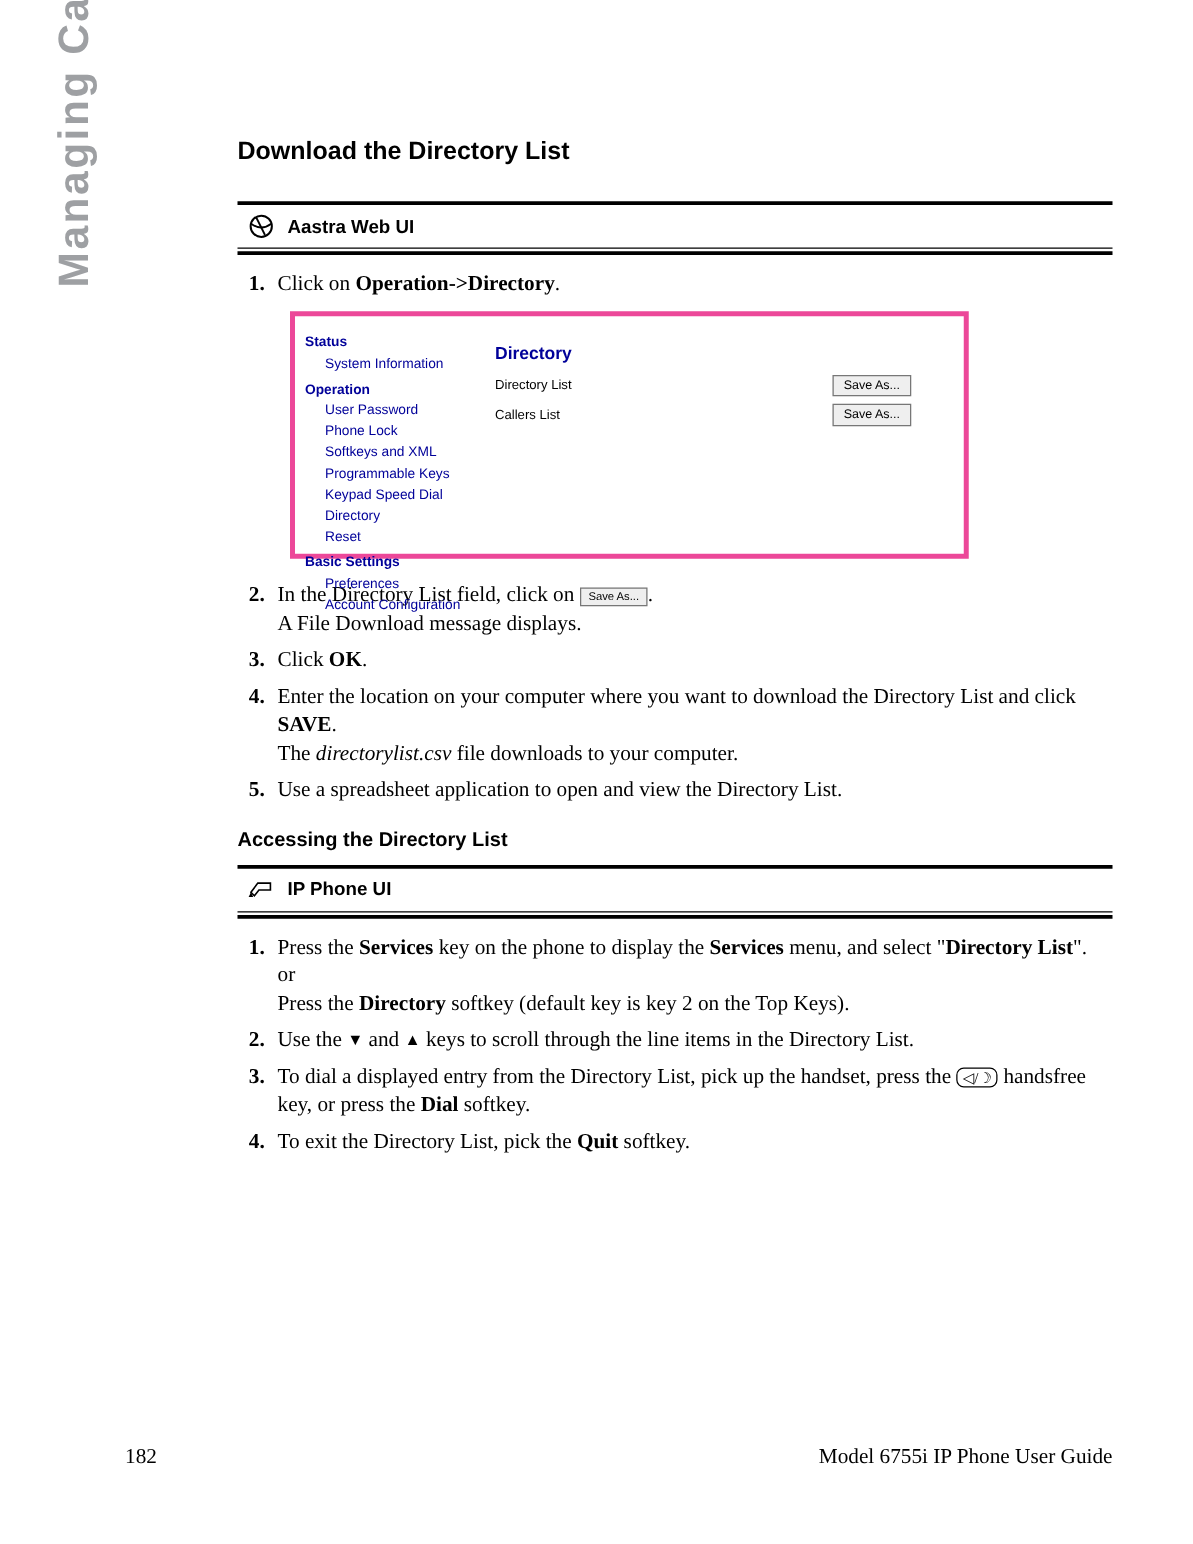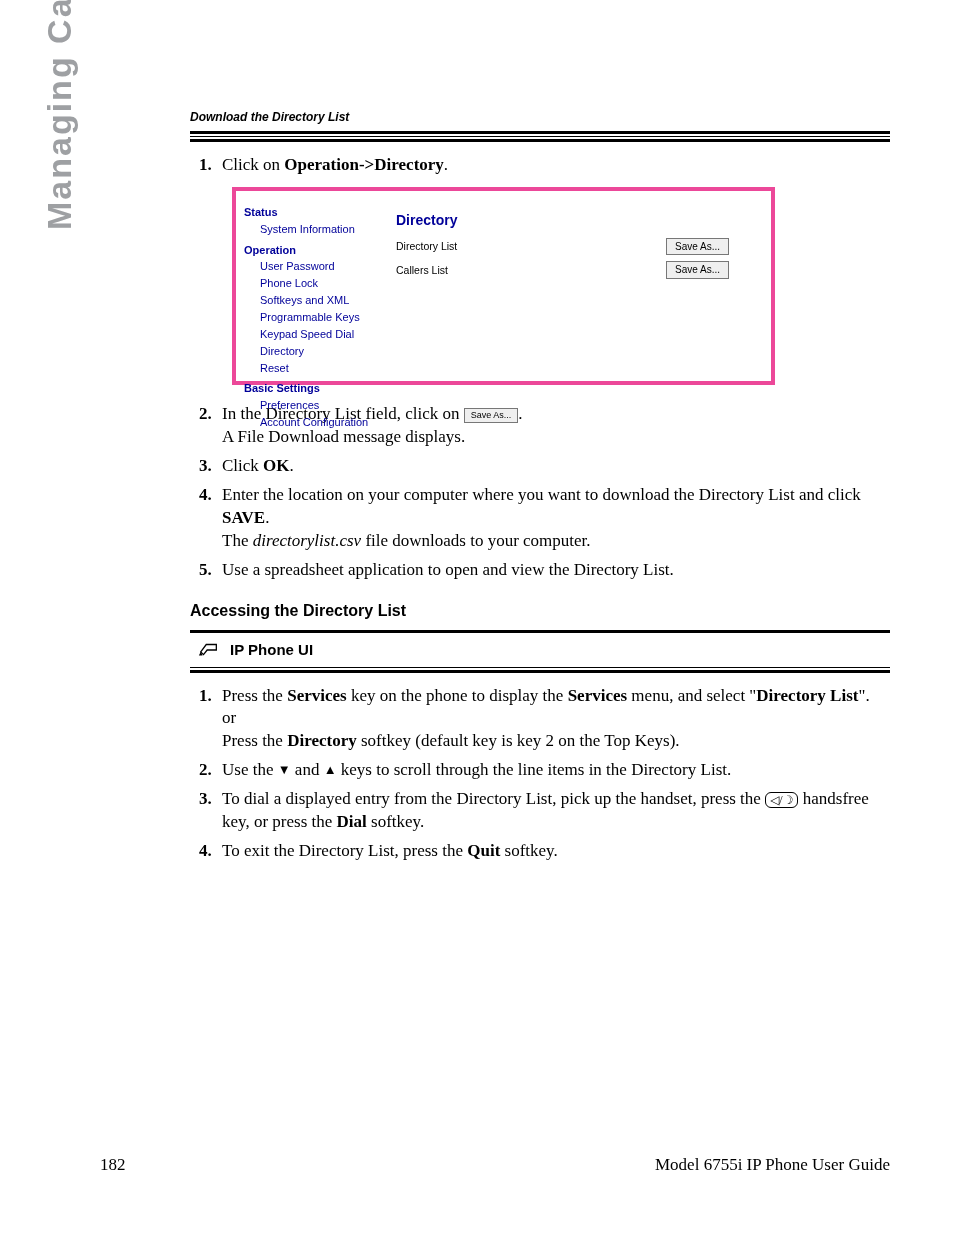--- a/index.html
+++ b/index.html
@@ -28,23 +28,22 @@
   }
   .content {
     position: absolute;
     left: 190px;
     top: 110px;
     width: 700px;
   }
   .sec-title {
     font-family: Arial, Helvetica, sans-serif;
     font-weight: bold;
-    font-style: italic;
-    font-size: 12px;
-    margin-bottom: 7px;
+    font-size: 20px;
+    margin-bottom: 28px;
   }
   .para {
     margin: 6px 0 14px 0;
     line-height: 1.35;
   }
   .hr-thick { border: 0; border-top: 3px solid #000; margin: 2px 0; }
   .hr-thin  { border: 0; border-top: 1px solid #000; margin: 2px 0; }
   .panel-head {
     display: flex;
     align-items: center;
@@ -154,20 +153,30 @@
 </head>
 <body>
 
 <div class="side-title">Managing Calls</div>
 
 <div class="content">
 
   <div class="sec-title">Download the Directory List</div>
 
   <hr class="hr-thick">
+  <div class="panel-head">
+    <span class="icon">
+      <svg width="20" height="20" viewBox="0 0 20 20">
+          <circle cx="10" cy="10" r="8.5" fill="none" stroke="#000" stroke-width="1.6"></circle>
+          <path d="M2 8 Q10 14 18 8" fill="none" stroke="#000" stroke-width="1.4"></path>
+          <path d="M6 3 L13 17" stroke="#000" stroke-width="1.4"></path>
+        </svg>
+    </span>
+    <span class="label">Aastra Web UI</span>
+  </div>
   <hr class="hr-thin">
   <hr class="hr-thick">
 
   <ol class="steps">
     <li>
       <span>Click on </span><span class="bold">Operation-&gt;Directory</span><span>.</span>
 
       <div class="shot">
         <div class="nav">
           <div class="group">Status</div>
@@ -232,21 +241,21 @@
       <span>or</span><br>
       <span>Press the </span><span class="bold">Directory</span><span> softkey (default key is key 2 on the Top Keys).</span>
     </li>
     <li>
       <span>Use the </span><span class="arrow">▼</span><span> and </span><span class="arrow">▲</span><span> keys to scroll through the line items in the Directory List.</span>
     </li>
     <li>
       <span>To dial a displayed entry from the Directory List, pick up the handset, press the </span><span class="speaker-icon">◁/☽</span><span> handsfree key, or press the </span><span class="bold">Dial</span><span> softkey.</span>
     </li>
     <li>
-      <span>To exit the Directory List, press the </span><span class="bold">Quit</span><span> softkey.</span>
+      <span>To exit the Directory List, pick the </span><span class="bold">Quit</span><span> softkey.</span>
     </li>
   </ol>
 
 </div>
 
 <div class="footer">
   <span>182</span>
   <span>Model 6755i IP Phone User Guide</span>
 </div>
 

